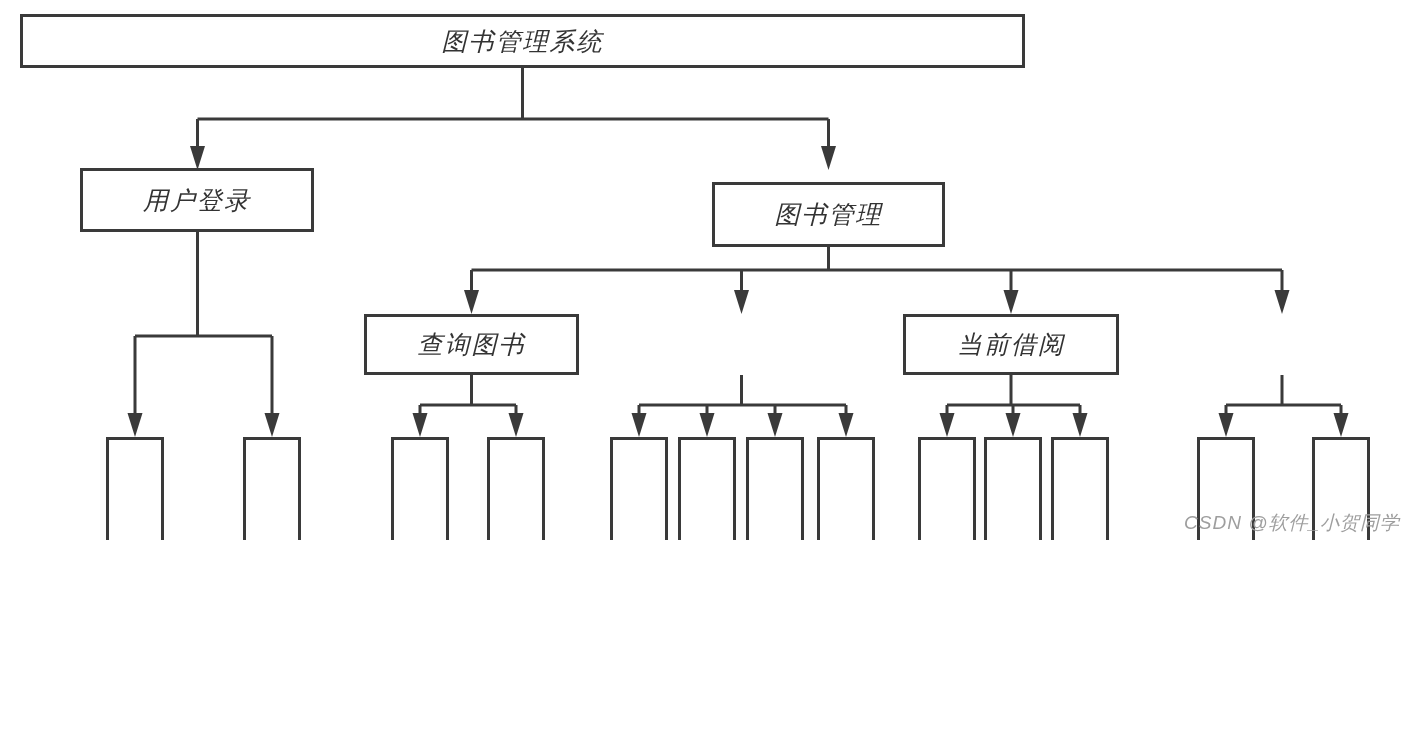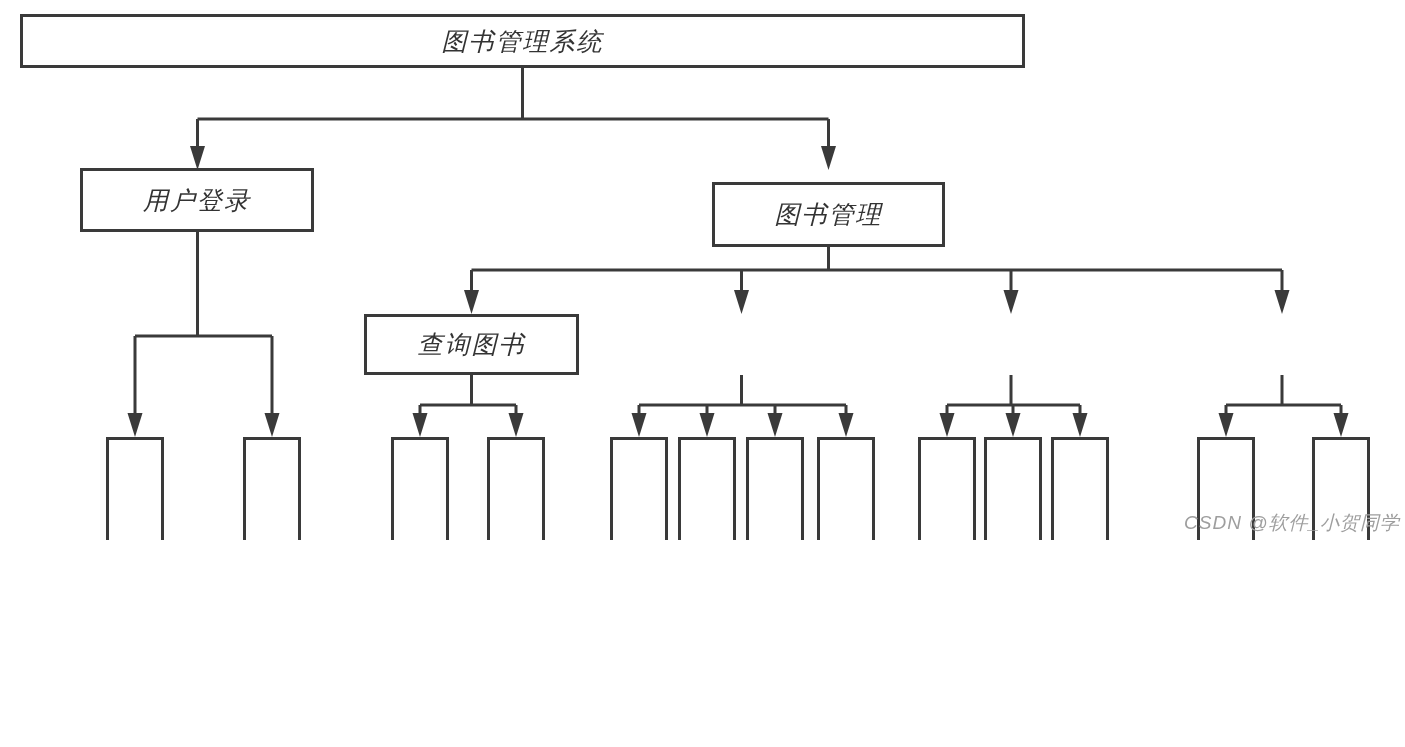--- a/index.html
+++ b/index.html
@@ -89,20 +89,23 @@
   <div class="node" style="left:80px;top:168px;width:234px;height:64px">
     <span>用户登录</span>
   </div>
   <div class="node" style="left:712px;top:182px;width:233px;height:65px">
     <span>图书管理</span>
   </div>
 
   <div class="node" style="left:364px;top:314px;width:215px;height:61px">
     <span>查询图书</span>
   </div>
+  <div class="node" style="left:903px;top:314px;width:216px;height:61px">
+    <span>当前借阅</span>
+  </div>
 
   <div class="leaf" style="left:106px">
     <span class="vtext">用户登录</span>
   </div>
   <div class="leaf" style="left:243px">
     <span class="vtext">注销登录</span>
   </div>
   <div class="leaf" style="left:391px">
     <span class="vtext">查询图书</span>
   </div>

